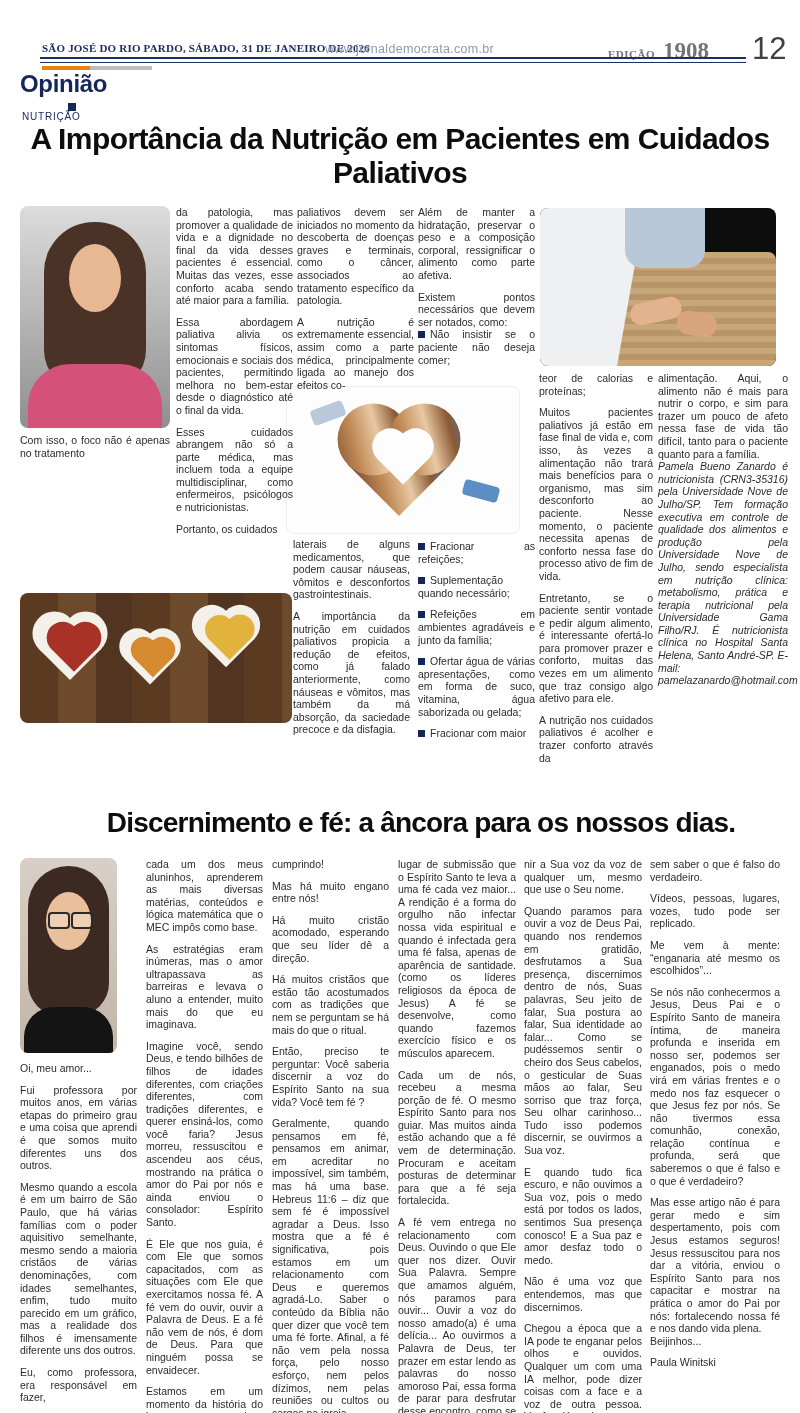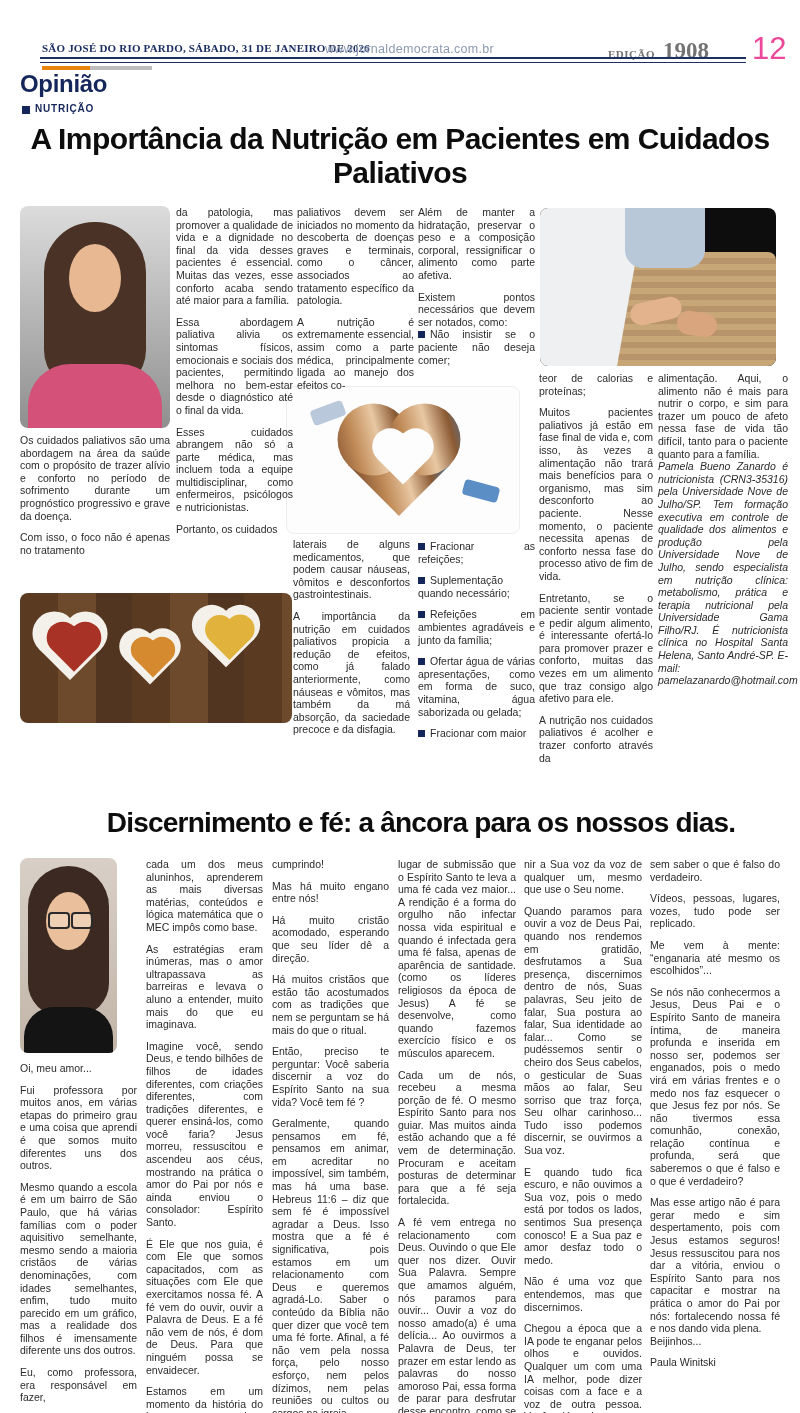--- a/index.html
+++ b/index.html
@@ -6,27 +6,27 @@
   #page{position:relative;width:800px;height:1413px;background:#fff;overflow:hidden;
         font-family:"Liberation Sans",sans-serif;color:#2b2b2b;}
   .abs{position:absolute;}
   
   .hdr-date{left:42px;top:42px;font-family:"Liberation Serif",serif;font-weight:bold;
             font-size:11px;color:#1c2f63;letter-spacing:.2px;white-space:nowrap;}
   .hdr-site{left:325px;top:42px;font-size:12.5px;color:#8c9ab0;letter-spacing:.3px;}
   .hdr-ed{left:608px;top:38px;color:#737373;font-family:"Liberation Serif",serif;white-space:nowrap;}
   .hdr-ed .ed-label{font-size:11px;font-weight:bold;letter-spacing:.5px;vertical-align:baseline;}
   .hdr-ed .ed-num{font-size:23px;font-weight:bold;margin-left:4px;}
-  .hdr-page{left:752px;top:31px;font-size:31px;color:#ec4899;font-family:"Liberation Sans",sans-serif;}
+  .hdr-page{left:752px;top:31px;font-size:31px;color:#404040;font-family:"Liberation Sans",sans-serif;}
   .hdr-rule{left:40px;top:57px;width:706px;height:3px;border-top:2px solid #1c2f63;border-bottom:1px solid #1c2f63;}
   .mini-bar{left:42px;top:66px;height:4px;display:flex;}
   .mini-bar .seg-orange{width:48px;height:4px;background:#e8830d;}
   .mini-bar .seg-gray{width:62px;height:4px;background:#bdbdbd;}
   .section-title{left:20px;top:70px;font-size:24px;font-weight:bold;color:#14265a;letter-spacing:-.3px;}
-  .section-tag{left:22px;top:103px;font-size:10px;font-weight:bold;color:#14265a;letter-spacing:.8px;display:flex;align-items:flex-end;}
+  .section-tag{left:22px;top:103px;font-size:10px;font-weight:normal;color:#14265a;letter-spacing:.8px;display:flex;align-items:flex-end;flex-direction:column;}
   .section-tag .sq{width:8px;height:8px;background:#14265a;display:inline-block;margin-right:5px;}
   
   .a1-title{left:0;top:122px;width:800px;text-align:center;font-size:30px;line-height:34px;
             font-weight:bold;color:#0d0d0d;letter-spacing:-.6px;margin:0;}
   .a2-title{left:12px;top:798px;width:800px;text-align:center;font-size:28px;line-height:32px;
             font-weight:bold;color:#0d0d0d;letter-spacing:-.8px;margin:9px;}
   
   .col{font-size:10.5px;line-height:12.6px;text-align:justify;color:#2b2b2b;}
   .col .para{margin:0 0 9px 0;}
   .col .para:last-child{margin-bottom:0;}
@@ -125,21 +125,20 @@
   <div class="abs photo img-food">
     <div class="heart fh-w fh1"></div>
     <div class="heart fh1i"></div>
     <div class="heart fh-w fh2"></div>
     <div class="heart fh2i"></div>
     <div class="heart fh-w fh3"></div>
     <div class="heart fh3i"></div>
   </div>
 
   <div class="abs col" style="left:20px;top:434px;width:150px;">
-      <p class="para">Os cuidados paliativos são uma abordagem na área da saúde com o propósito de trazer alívio e conforto no período de sofrimento durante um prognóstico progressivo e grave da doença.</p>
       <p class="para">Com isso, o foco não é apenas no tratamento</p>
     </div>
   <div class="abs col" style="left:176px;top:206px;width:117px;">
       <p class="para">da patologia, mas promover a qualidade de vida e a dignidade no final da vida desses pacientes é essencial. Muitas das vezes, esse conforto acaba sendo até maior para a família.</p>
       <p class="para">Essa abordagem paliativa alivia os sintomas físicos, emocionais e sociais dos pacientes, permitindo melhora no bem-estar desde o diagnóstico até o final da vida.</p>
       <p class="para">Esses cuidados abrangem não só a parte médica, mas incluem toda a equipe multidisciplinar, como enfermeiros, psicólogos e nutricionistas.</p>
       <p class="para">Portanto, os cuidados</p>
     </div>
   <div class="abs col" style="left:297px;top:206px;width:117px;">
       <p class="para">paliativos devem ser iniciados no momento da descoberta de doenças graves e terminais, como o câncer, associados ao tratamento específico da patologia.</p>

